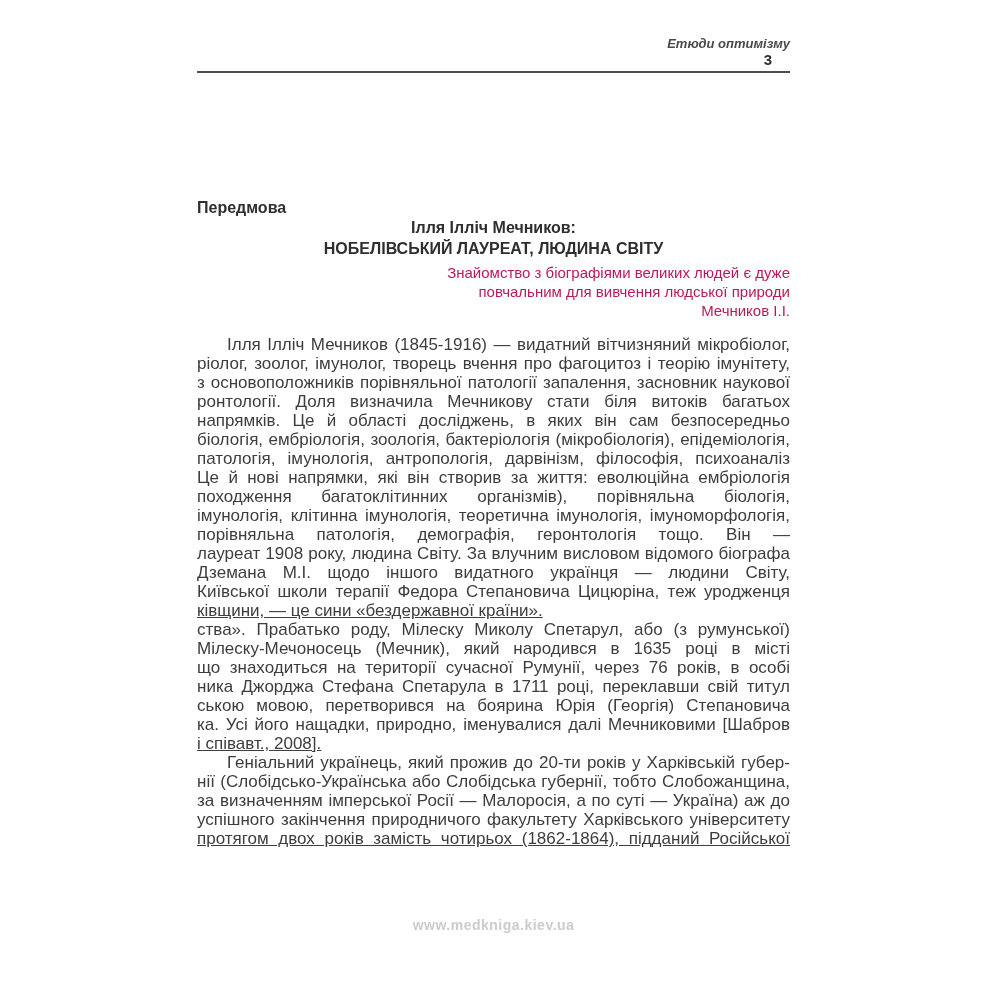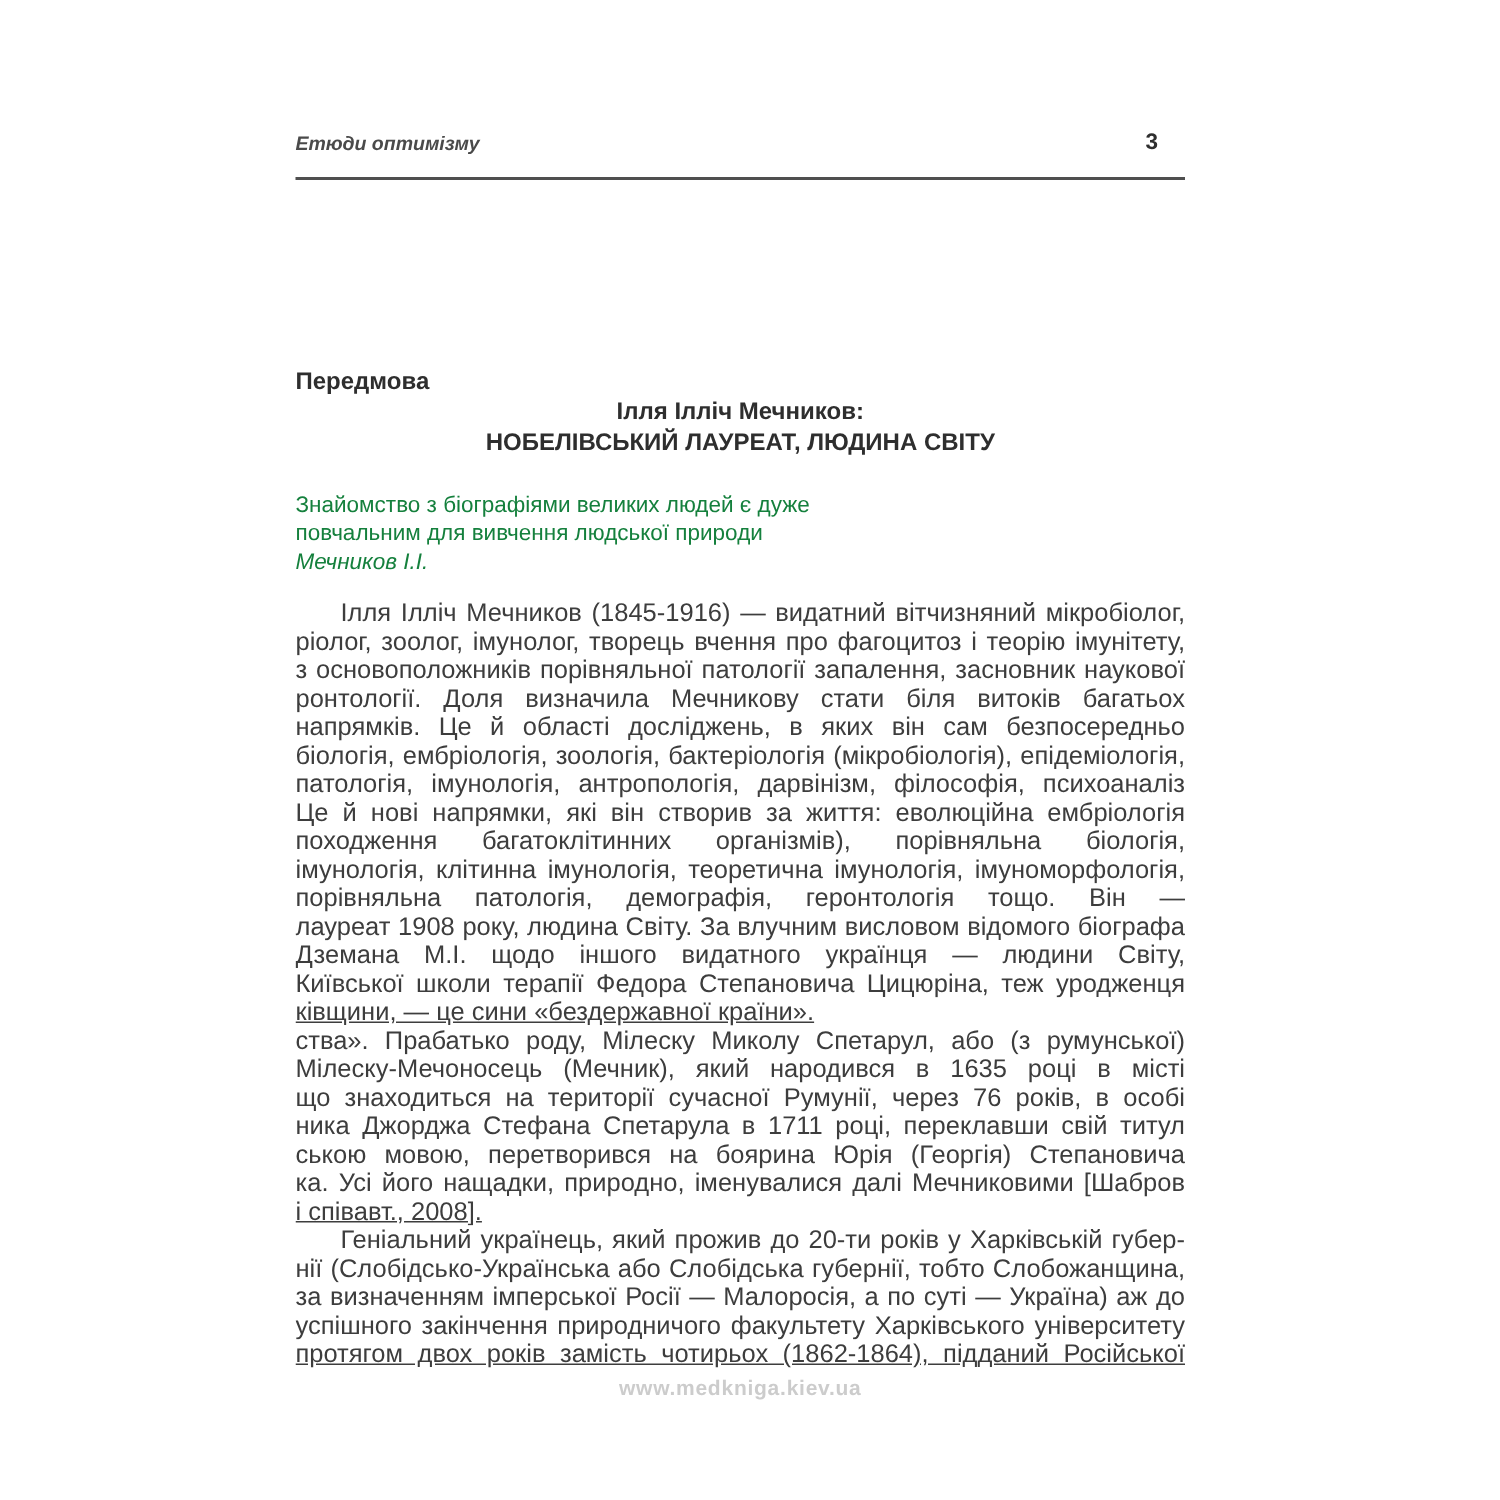--- a/index.html
+++ b/index.html
@@ -16,26 +16,27 @@
     background: #ffffff;
     overflow: hidden;
   }
   .content {
     position: absolute;
     left: 197px; top: 0;
     width: 593px;
   }
   
   .running-header {
-    margin-top: 86px;
+    margin-top: 36px;
     display: flex;
     justify-content: space-between;
     align-items: flex-end;
     border-bottom: 2px solid #4f4f4f;
-    padding-bottom: 15px;
+    padding-bottom: 3px;
+    flex-direction: column;
   }
   .running-title {
     font-style: italic;
     font-weight: bold;
     font-size: 13px;
     color: #4a4a4a;
   }
   .page-number {
     font-weight: bold;
     font-size: 15px;
@@ -52,27 +53,27 @@
   }
   .article-title {
     text-align: center;
     font-weight: bold;
     font-size: 16px;
     line-height: 21px;
     color: #2e2e2e;
   }
   
   .epigraph {
-    margin-top: 21px;
-    text-align: left;
+    margin-top: 4px;
+    text-align: right;
     font-size: 15px;
     line-height: 19px;
-    color: #15803d;
+    color: #be185d;
   }
-  .epigraph .attribution { font-style: italic; }
+  .epigraph .attribution { }
   
   .body-text {
     margin-top: 15px;
     font-size: 17px;
     line-height: 19px;
     color: #3d3d3d;
   }
   .para { margin: 0; }
   .line {
     text-align: justify;

